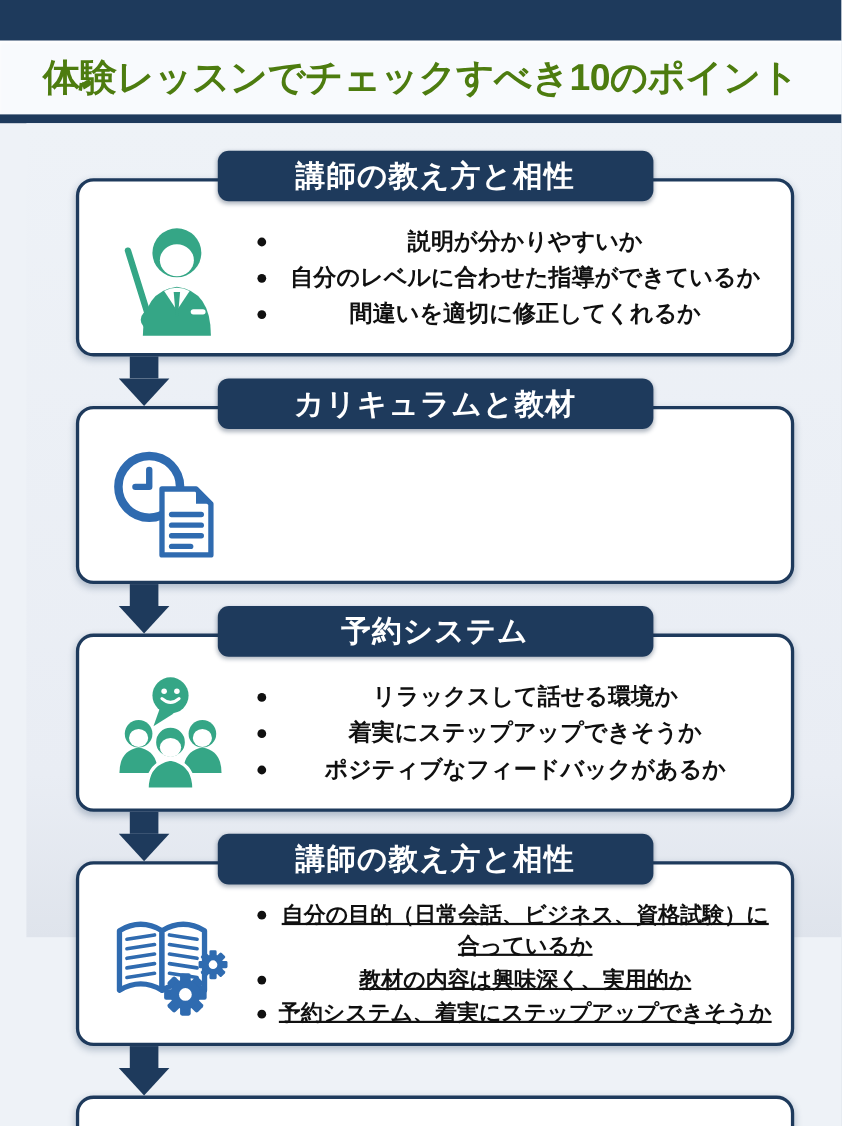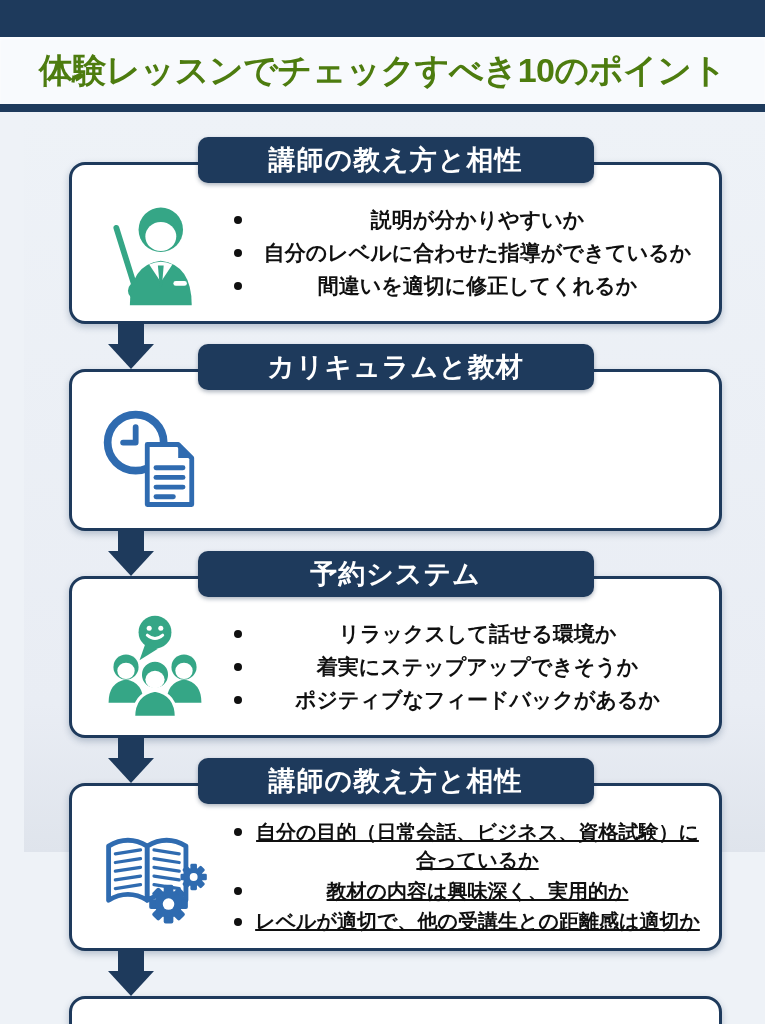--- a/index.html
+++ b/index.html
@@ -197,21 +197,21 @@
                 <rect x="-20" y="-5" width="40" height="10" rx="2" transform="rotate(135)"></rect>
                 <circle r="14"></circle>
                   <circle r="6" fill="#fff"></circle>
               </g>
             </g>
           </svg>
         </div>
         <ul class="bullets small">
           <li>自分の目的（日常会話、ビジネス、資格試験）に合っているか</li>
           <li>教材の内容は興味深く、実用的か</li>
-          <li>レベルが適切で、他の受講生との距離感は適切か</li>
+          <li>予約システム、着実にステップアップできそうか</li>
         </ul>
       </div>
     </div>
 
     <div class="arrow-gap">
       <div class="arrow">
         <div class="arrow-shaft"></div>
           <div class="arrow-head"></div>
       </div>
     </div>

